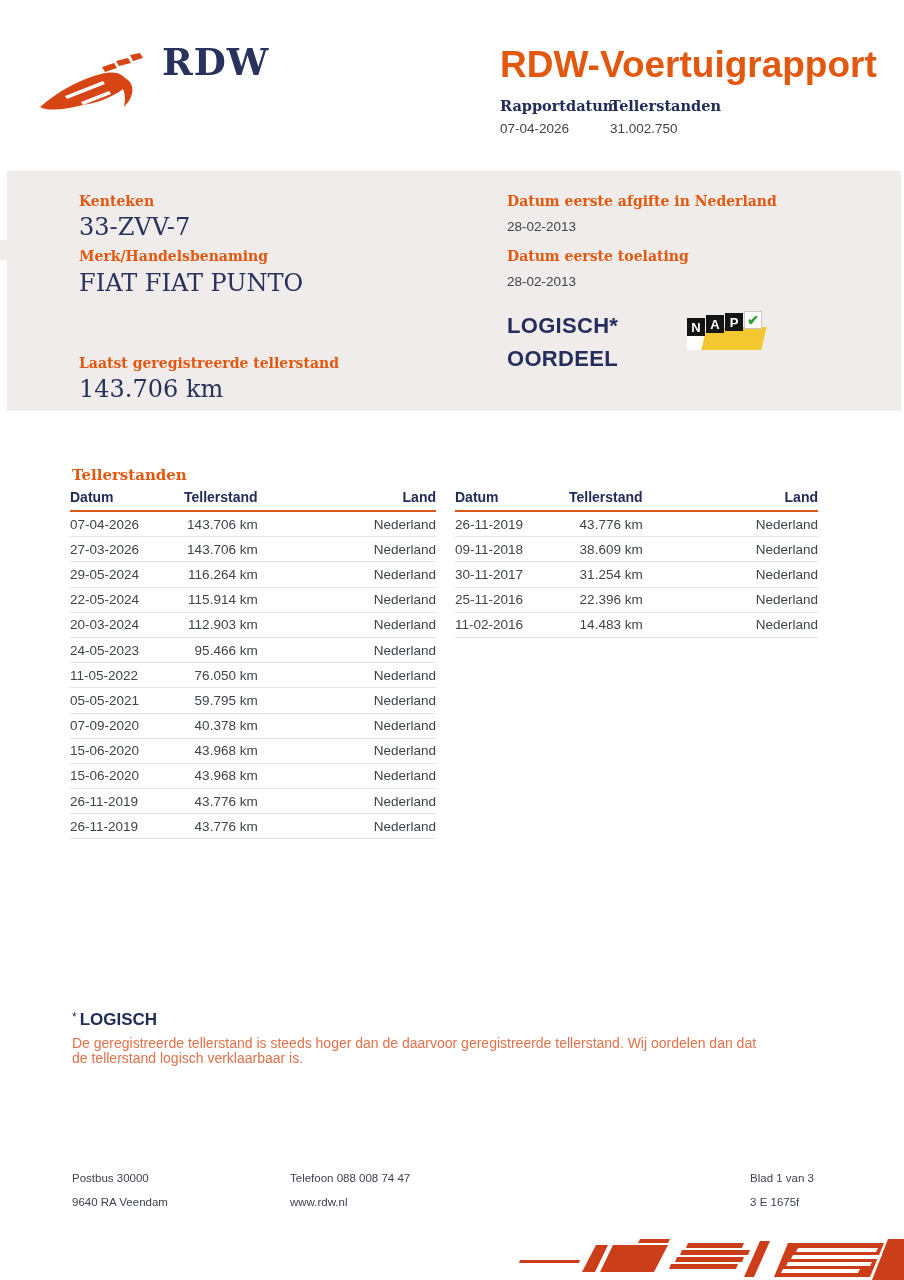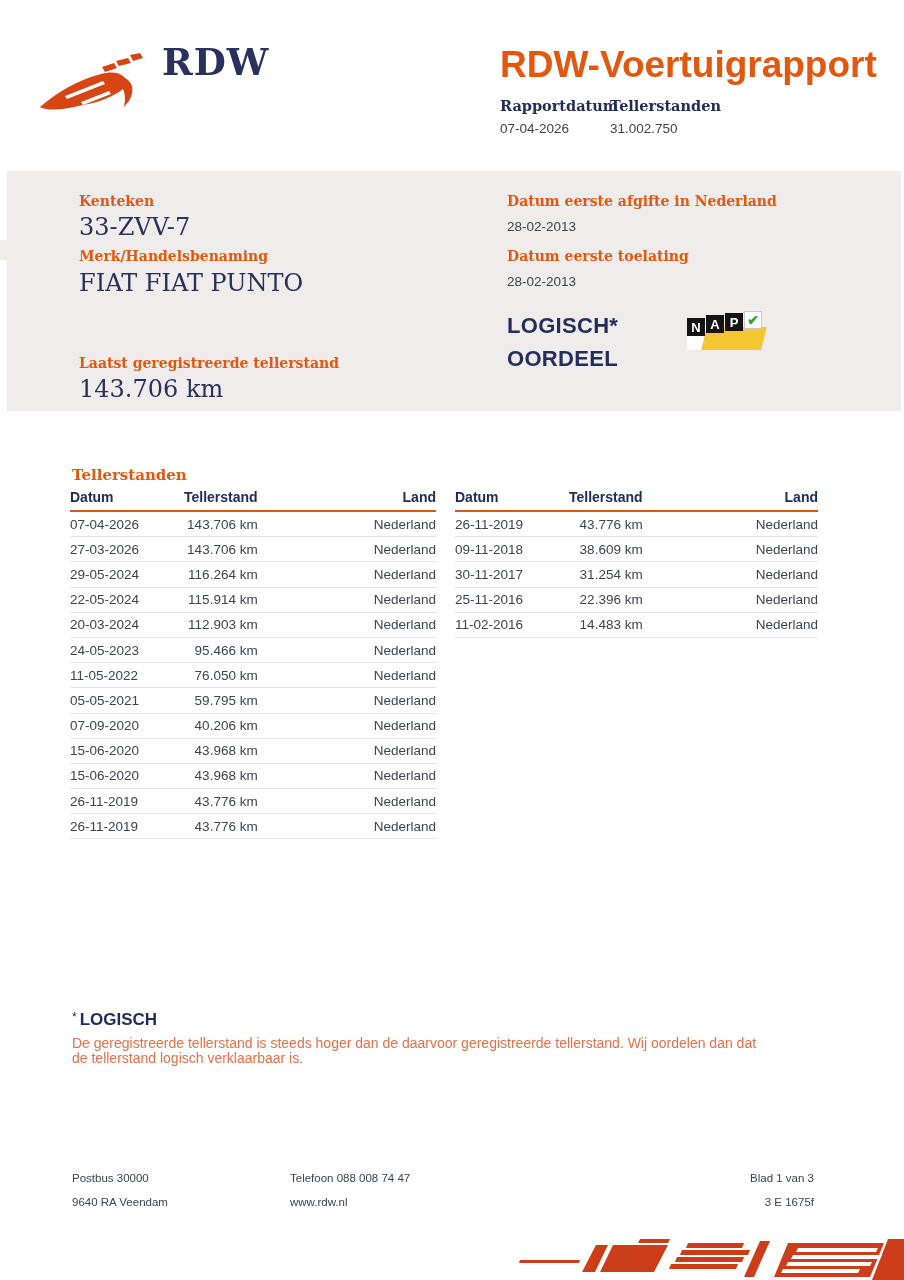--- a/index.html
+++ b/index.html
@@ -72,21 +72,21 @@
 
   
   .footnote-title { position:absolute; left:72px; top:1010px; font-size:17px; font-weight:bold; color:#232C59; }
   .footnote-title .ast { font-size:12px; vertical-align:4px; font-weight:normal; margin-right:3px; }
   .footnote-body { position:absolute; left:72px; top:1036px; width:700px; font-size:14px; line-height:15px; color:#E0714A; }
 
   
   .footer { position:absolute; left:72px; top:1172px; width:742px; height:50px; font-size:11.5px; color:#3E4252; }
   .footer .c1 { position:absolute; left:0; }
   .footer .c2 { position:absolute; left:203px;margin-left:15px; }
-  .footer .c3 { position:absolute; right:0; text-align:right; }
+  .footer .c3 { position:absolute; right:0; }
   .footer .line2 { margin-top:12px; }
 
   
   .speed-graphic { position:absolute; left:516px; top:1239px; }
 </style>
 </head>
 <body>
 
 <div class="page">
 
@@ -198,21 +198,21 @@
             <td class="col-tellerstand">76.050 km</td>
             <td class="col-land">Nederland</td>
           </tr>
           <tr>
             <td class="col-datum">05-05-2021</td>
             <td class="col-tellerstand">59.795 km</td>
             <td class="col-land">Nederland</td>
           </tr>
           <tr>
             <td class="col-datum">07-09-2020</td>
-            <td class="col-tellerstand">40.206 km</td>
+            <td class="col-tellerstand">40.378 km</td>
             <td class="col-land">Nederland</td>
           </tr>
           <tr>
             <td class="col-datum">15-06-2020</td>
             <td class="col-tellerstand">43.968 km</td>
             <td class="col-land">Nederland</td>
           </tr>
           <tr>
             <td class="col-datum">15-06-2020</td>
             <td class="col-tellerstand">43.968 km</td>

